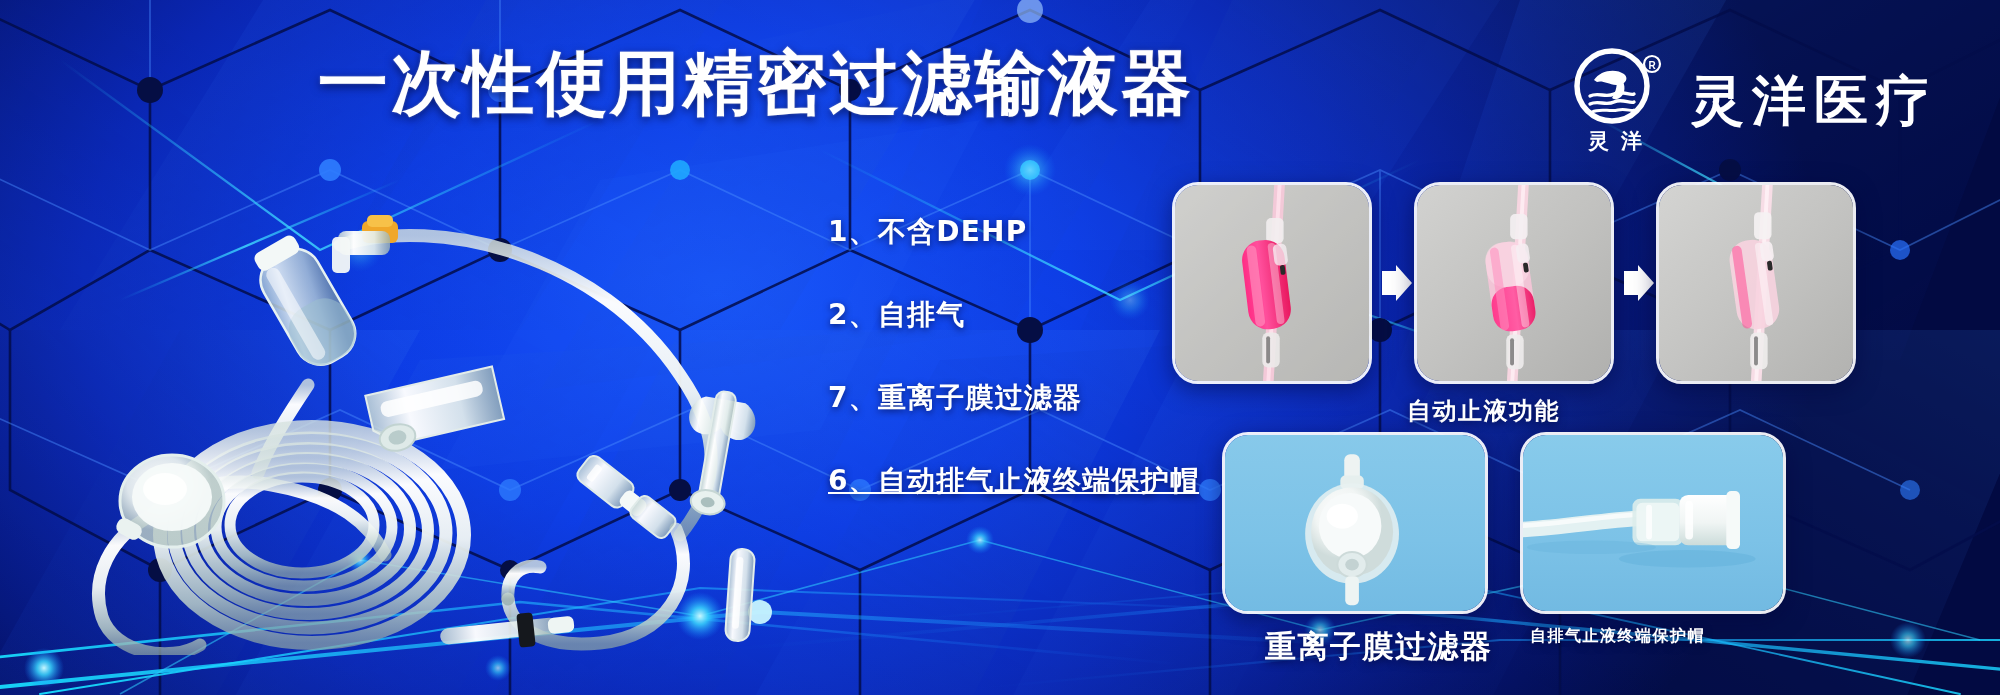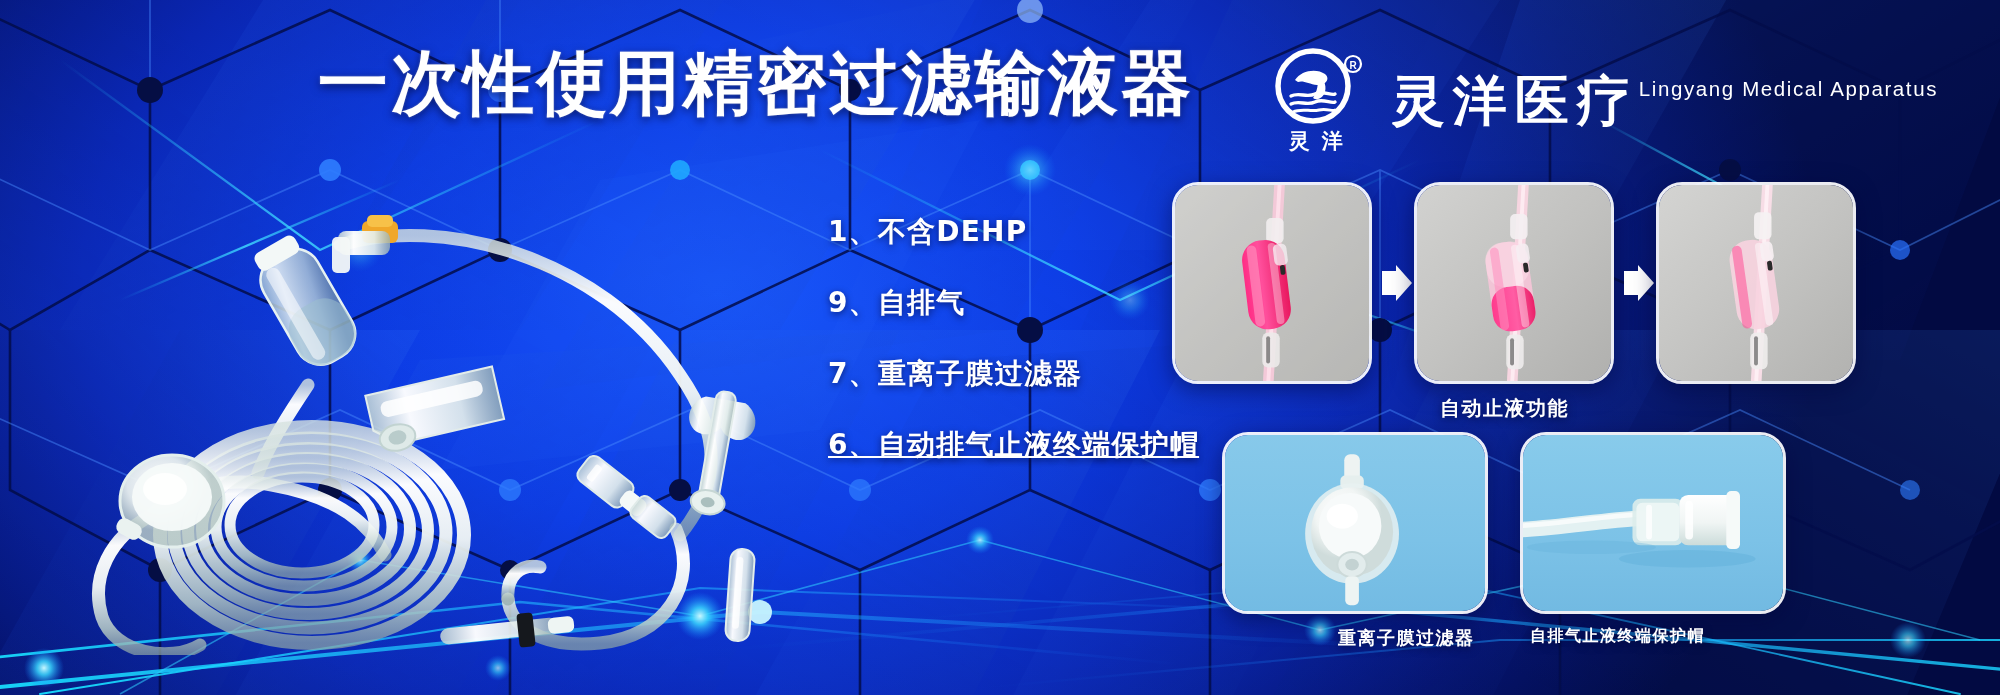--- a/index.html
+++ b/index.html
@@ -68,21 +68,21 @@
   
   .product {
     position: absolute; left: 40px; top: 185px;
     width: 740px; height: 470px;
   }
   .product svg { width: 100%; height: 100%; display: block; }
 
   
   .features {
     position: absolute; left: 828px; top: 218px;
-    display: flex; flex-direction: column;
+    display: flex; flex-direction: column; gap: 12px;
   }
   .feature-item {
     color: #ffffff;
     font-size: 28px; font-weight: 700; letter-spacing: 1.2px;
     line-height: 1;
     margin-bottom: 43px;
     white-space: nowrap;
     text-shadow: 0 2px 7px rgba(0,8,60,0.7);
     font-family: "DejaVu Sans", "Liberation Sans", sans-serif;
   }
@@ -112,22 +112,22 @@
   .arrow-1 { left: 1380px; top: 263px; }
   .arrow-2 { left: 1622px; top: 263px; }
 
   .caption {
     position: absolute;
     color: #ffffff; font-weight: 700;
     letter-spacing: 1.5px; white-space: nowrap;
     text-shadow: 0 2px 8px rgba(0,8,60,0.85);
     font-family: "DejaVu Sans", "Liberation Sans", sans-serif;
   }
-  .caption-auto   { left: 1440px; top: 395px; font-size: 20px; }
-  .caption-filter { left: 1338px; top: 626px; font-size: 18px; }
+  .caption-auto   { left: 1407px; top: 395px; font-size: 24px; }
+  .caption-filter { left: 1265px; top: 626px; font-size: 31px; }
   .caption-endcap { left: 1530px; top: 626px; font-size: 16px; }
 </style>
 </head>
 <body>
 
 <div id="banner">
 
   <div class="bg-base"></div>
 
   <div class="bg-facets">
@@ -324,21 +324,20 @@
         <path d="M 26 50 C 34 46, 42 52, 50 48 C 58 44, 66 50, 70 48" fill="none" stroke="#ffffff" stroke-width="3.4" stroke-linecap="round"></path>
         <path d="M 26 58 C 34 54, 42 60, 50 56 C 58 52, 66 58, 70 56" fill="none" stroke="#ffffff" stroke-width="3.4" stroke-linecap="round"></path>
         <path d="M 28 66 C 36 62, 46 66, 54 64 C 62 62, 68 66, 70 64" fill="none" stroke="#ffffff" stroke-width="3" stroke-linecap="round"></path>
         <circle cx="88" cy="18" r="8" fill="none" stroke="#ffffff" stroke-width="2.2"></circle>
         <text x="88" y="22.5" font-size="10" font-weight="700" fill="#ffffff" text-anchor="middle" font-family="Liberation Sans, sans-serif">R</text>
       </svg>
       <div class="brand-mark-sub">灵洋</div>
     </div>
     <div class="brand-text">
       <div class="brand-cn">灵洋医疗</div>
-      <div class="brand-en">Lingyang Medical Apparatus</div>
     </div>
   </div>
 
   <div class="product">
     <svg viewBox="0 0 740 470">
       <defs>
         <linearGradient id="tube" x1="0" y1="0" x2="0" y2="1">
           <stop offset="0%" stop-color="#d7e3e0" stop-opacity="0.80"></stop>
           <stop offset="22%" stop-color="#ffffff" stop-opacity="0.98"></stop>
           <stop offset="52%" stop-color="#f2f7f5" stop-opacity="0.95"></stop>
@@ -441,21 +440,21 @@
       <g>
         <rect x="400" y="438" width="118" height="16" rx="8" fill="url(#plasticGrad)" transform="rotate(-6 459 446)"></rect>
         <rect x="478" y="428" width="16" height="34" rx="4" fill="#15181d" transform="rotate(-6 486 445)"></rect>
         <rect x="508" y="432" width="26" height="16" rx="6" fill="#eef5f3" transform="rotate(-6 521 440)"></rect>
       </g>
     </svg>
   </div>
 
   <div class="features">
     <div class="feature-item">1、不含DEHP</div>
-    <div class="feature-item">9、自排气</div>
+    <div class="feature-item">2、自排气</div>
     <div class="feature-item">7、重离子膜过滤器</div>
     <div class="feature-item">6、自动排气止液终端保护帽</div>
   </div>
 
   <div class="card card-auto-1">
     <svg viewBox="0 0 200 202" preserveAspectRatio="none">
       <defs>
         <linearGradient id="gphoto" x1="0" y1="0" x2="1" y2="1">
           <stop offset="0%" stop-color="#cfcfcd"></stop>
           <stop offset="45%" stop-color="#bfbfbd"></stop>

